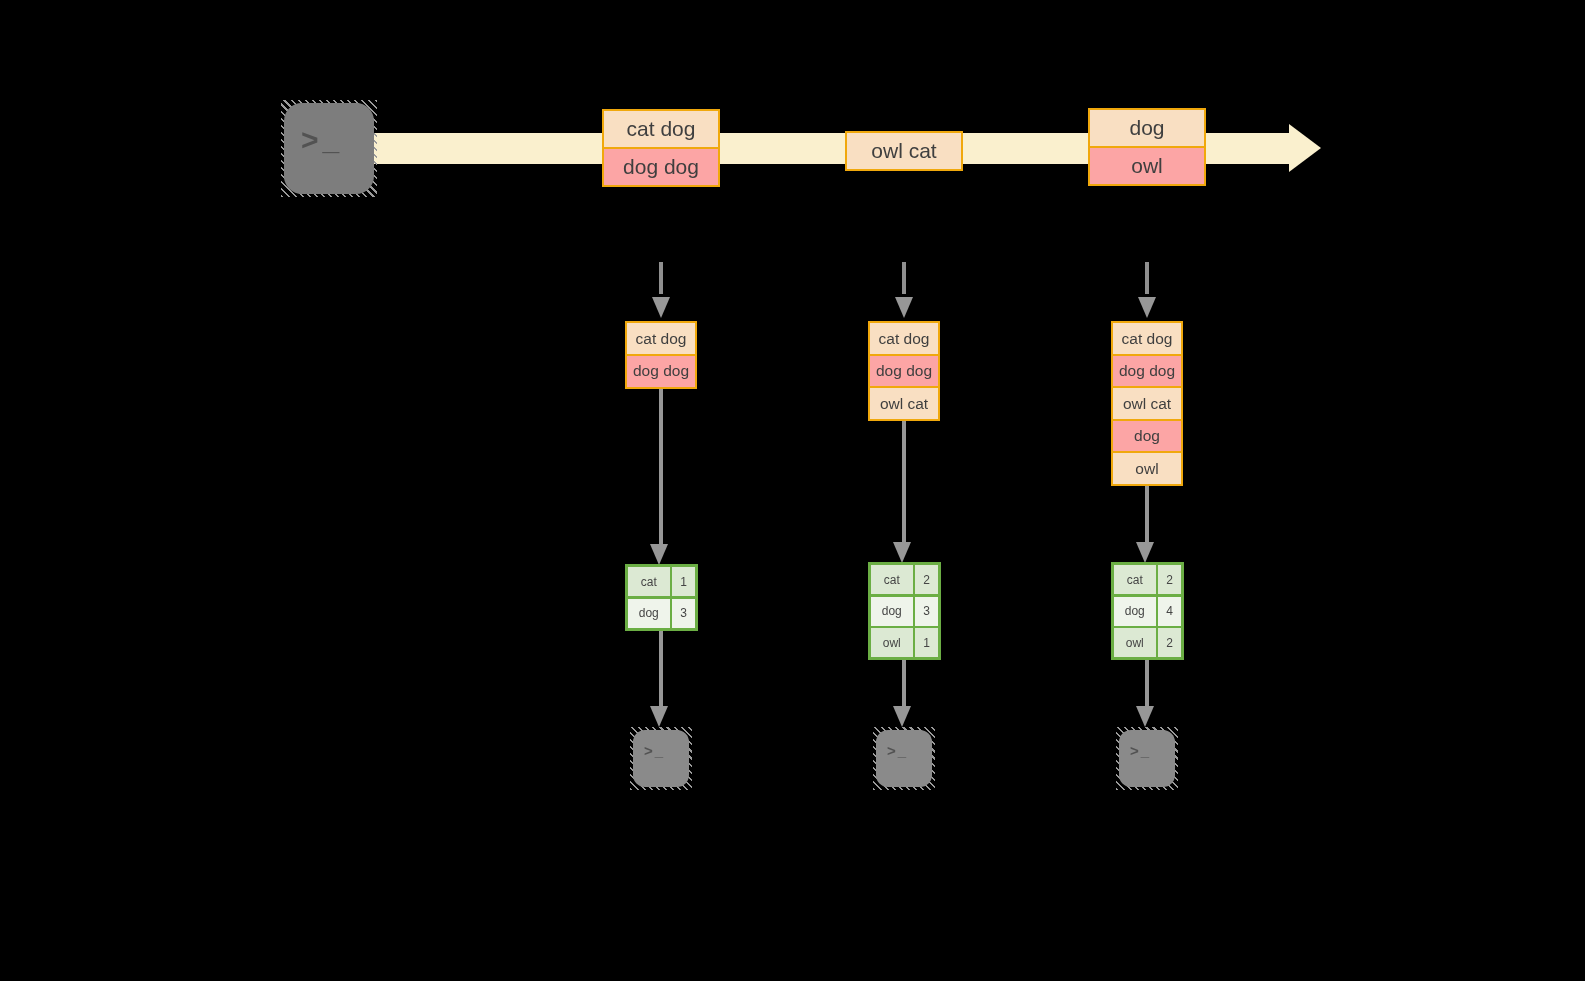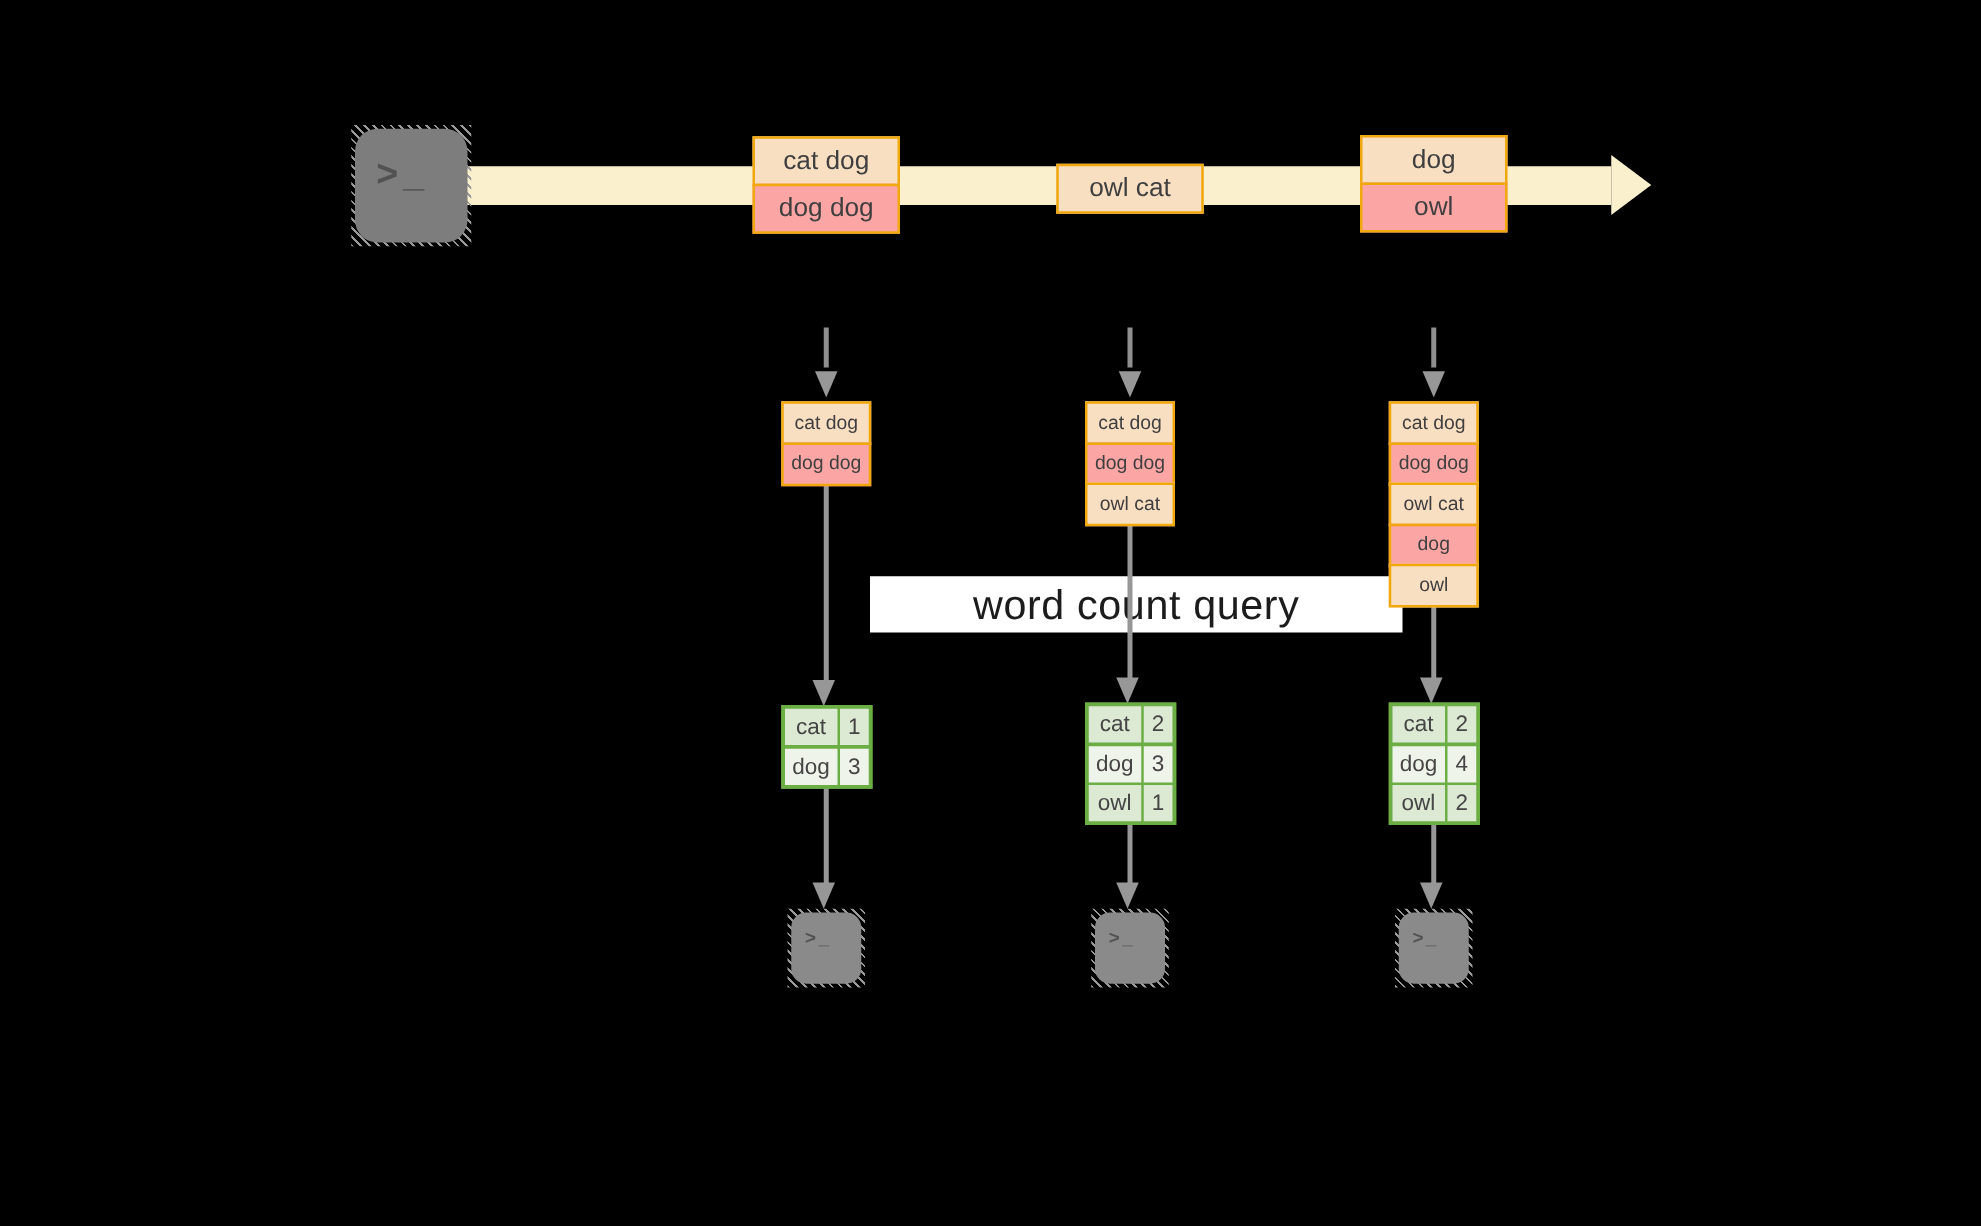--- a/index.html
+++ b/index.html
@@ -36,21 +36,21 @@
   .vhead{position:absolute;width:0;height:0;z-index:2;
     border-left:9px solid transparent;border-right:9px solid transparent;border-top:21px solid #979797;}
   .dash{position:absolute;width:4px;height:32px;background:#8f8f8f;z-index:2;}
   
   .query-band{position:absolute;left:696px;top:461px;width:426px;height:45px;background:#ffffff;z-index:1;
     display:flex;align-items:center;justify-content:center;}
   .query-label{font-size:33px;font-weight:300;color:#1c1c1c;letter-spacing:0.5px;}
   
   .gtable{position:absolute;width:73px;box-sizing:border-box;border:3px solid #6BAE44;background:#6BAE44;
     display:grid;grid-template-columns:1fr 23px;gap:2.5px;z-index:3;}
-  .gcell{display:flex;align-items:center;justify-content:center;font-size:18px;color:#454545;height:29px;}
+  .gcell{display:flex;align-items:center;justify-content:center;font-size:12px;color:#454545;height:29px;}
   .gcell.r0,.gcell.r2{background:#DCE9D3;}
   .gcell.r1{background:#EFF4EB;}
 </style>
 </head>
 <body>
 
 <div class="stage">
 
   <div class="stream-shaft"></div>
   <div class="stream-head"></div>
@@ -75,23 +75,20 @@
     <div class="ocell cream">owl</div>
   </div>
 
   <div class="dash" style="left:659px;top:262px"></div>
   <div class="vhead" style="left:652px;top:297px"></div>
   <div class="dash" style="left:902px;top:262px"></div>
   <div class="vhead" style="left:895px;top:297px"></div>
   <div class="dash" style="left:1145px;top:262px"></div>
   <div class="vhead" style="left:1138px;top:297px"></div>
 
-  <div class="query-band">
-    <span class="query-label">word count query</span>
-  </div>
 
   <div class="obox stack" style="left:625px;top:321px">
     <div class="ocell peach">cat dog</div>
     <div class="ocell cream">dog dog</div>
   </div>
   <div class="obox stack" style="left:868px;top:321px">
     <div class="ocell peach">cat dog</div>
     <div class="ocell cream">dog dog</div>
     <div class="ocell peach">owl cat</div>
   </div>

